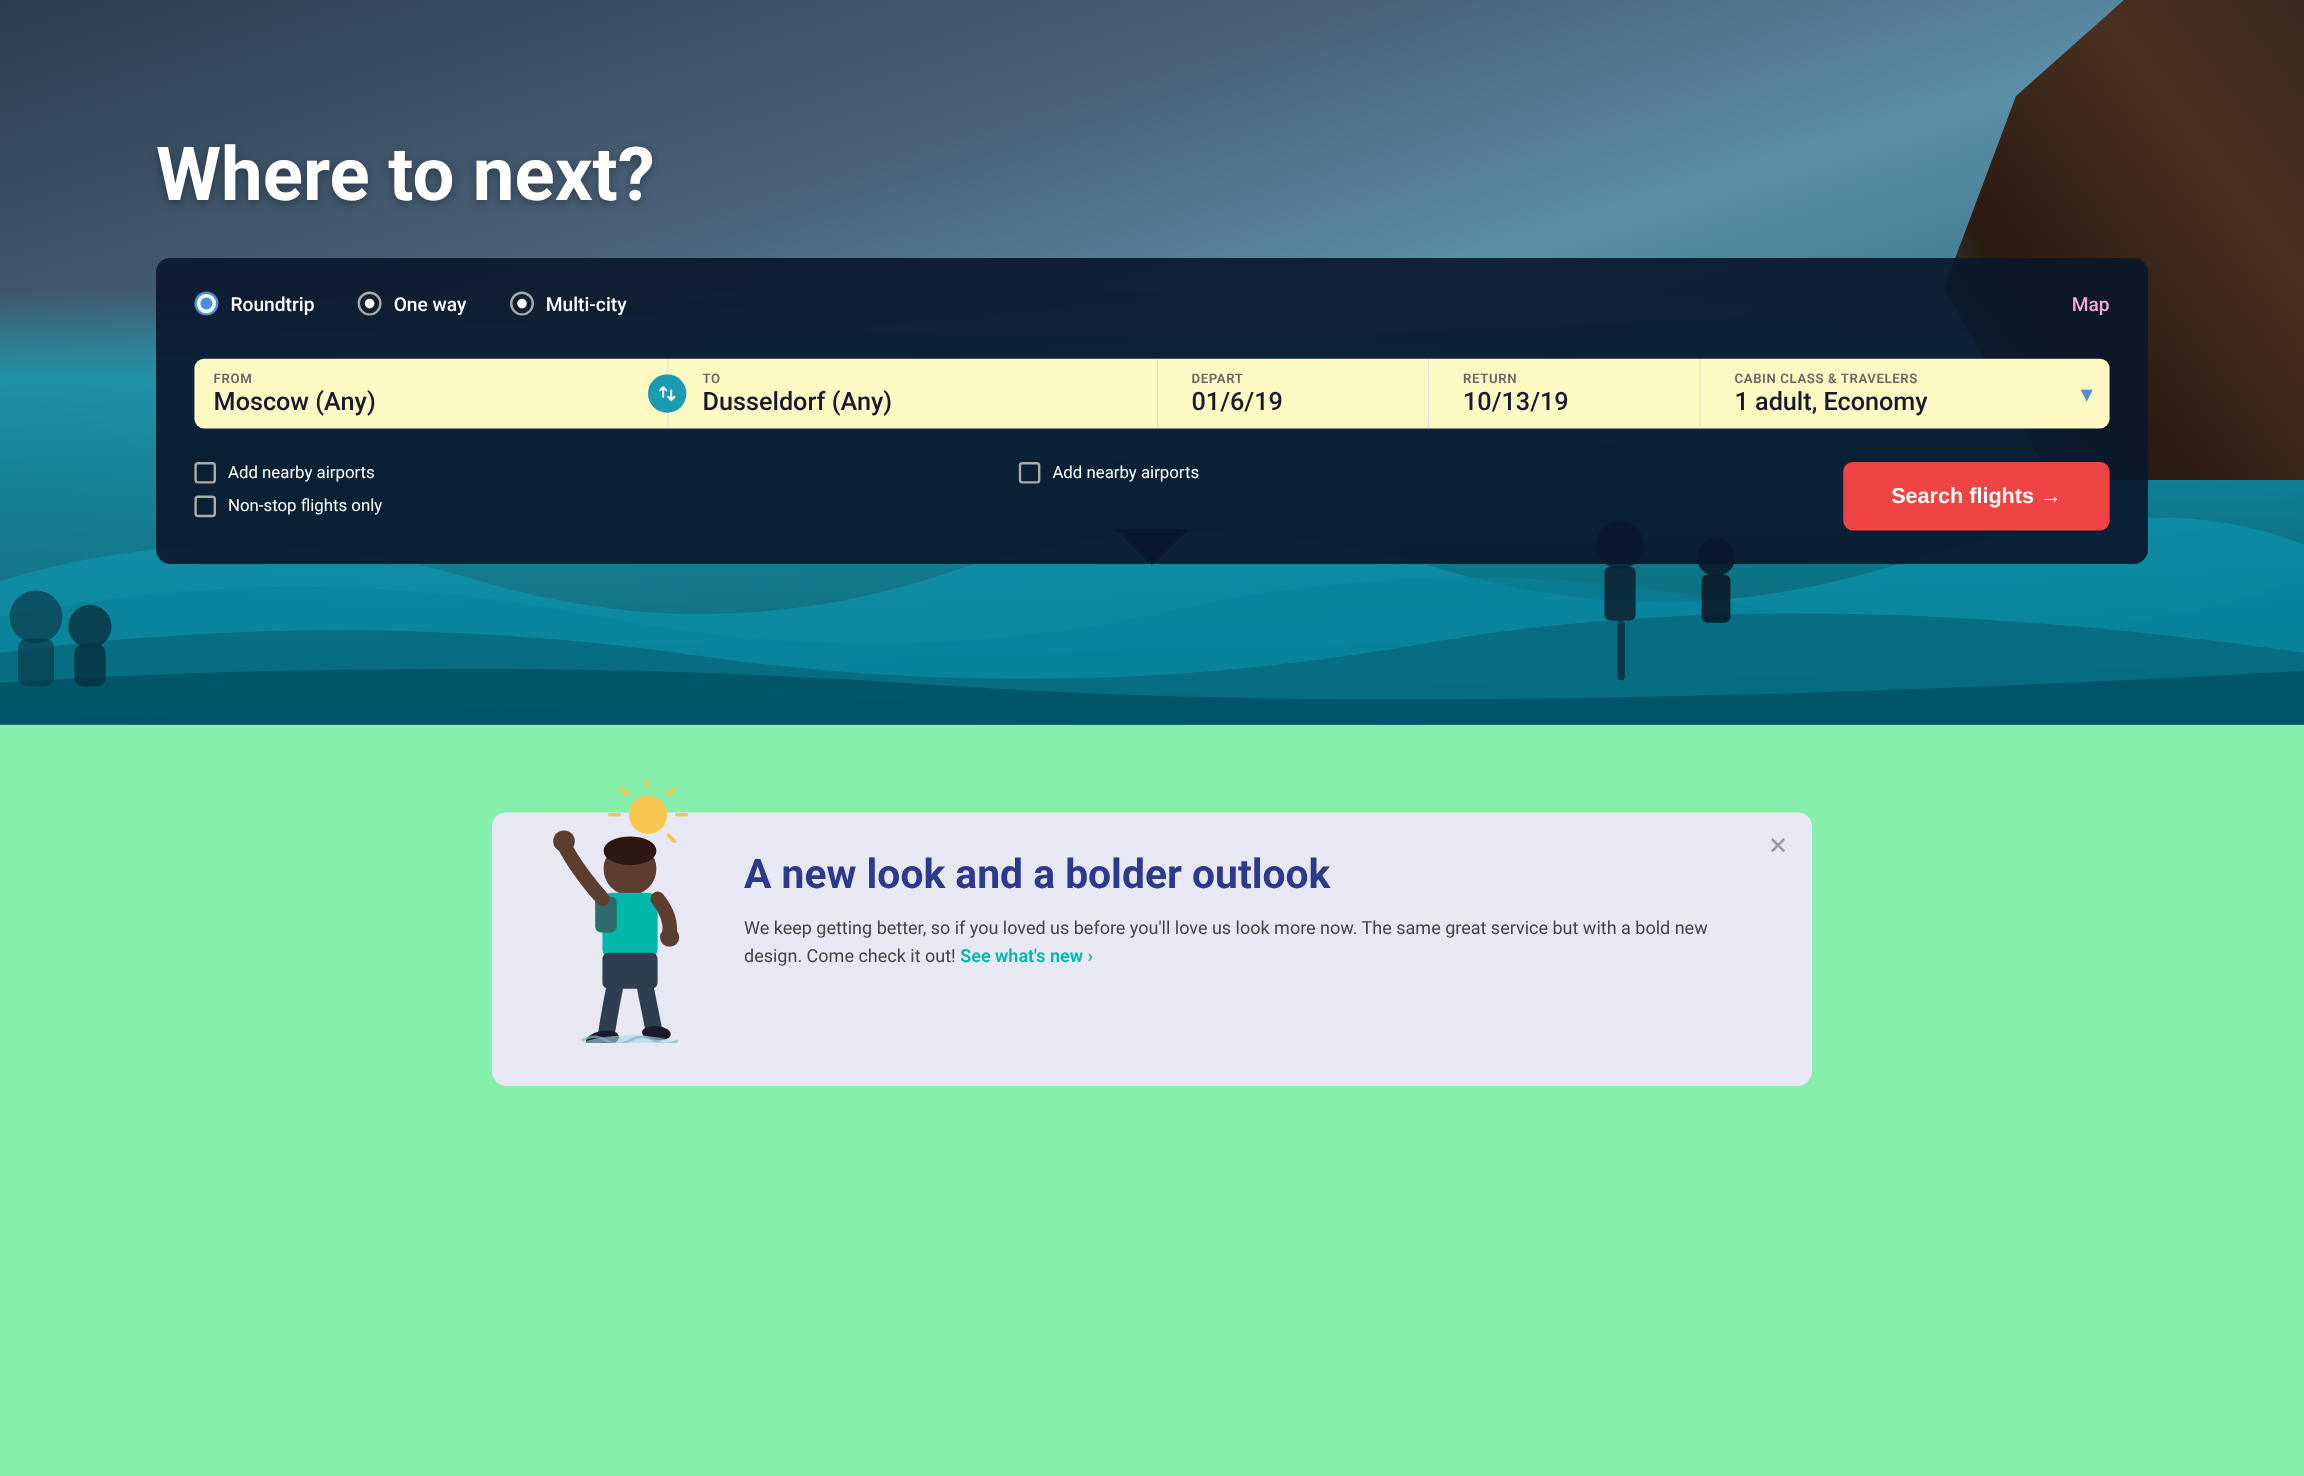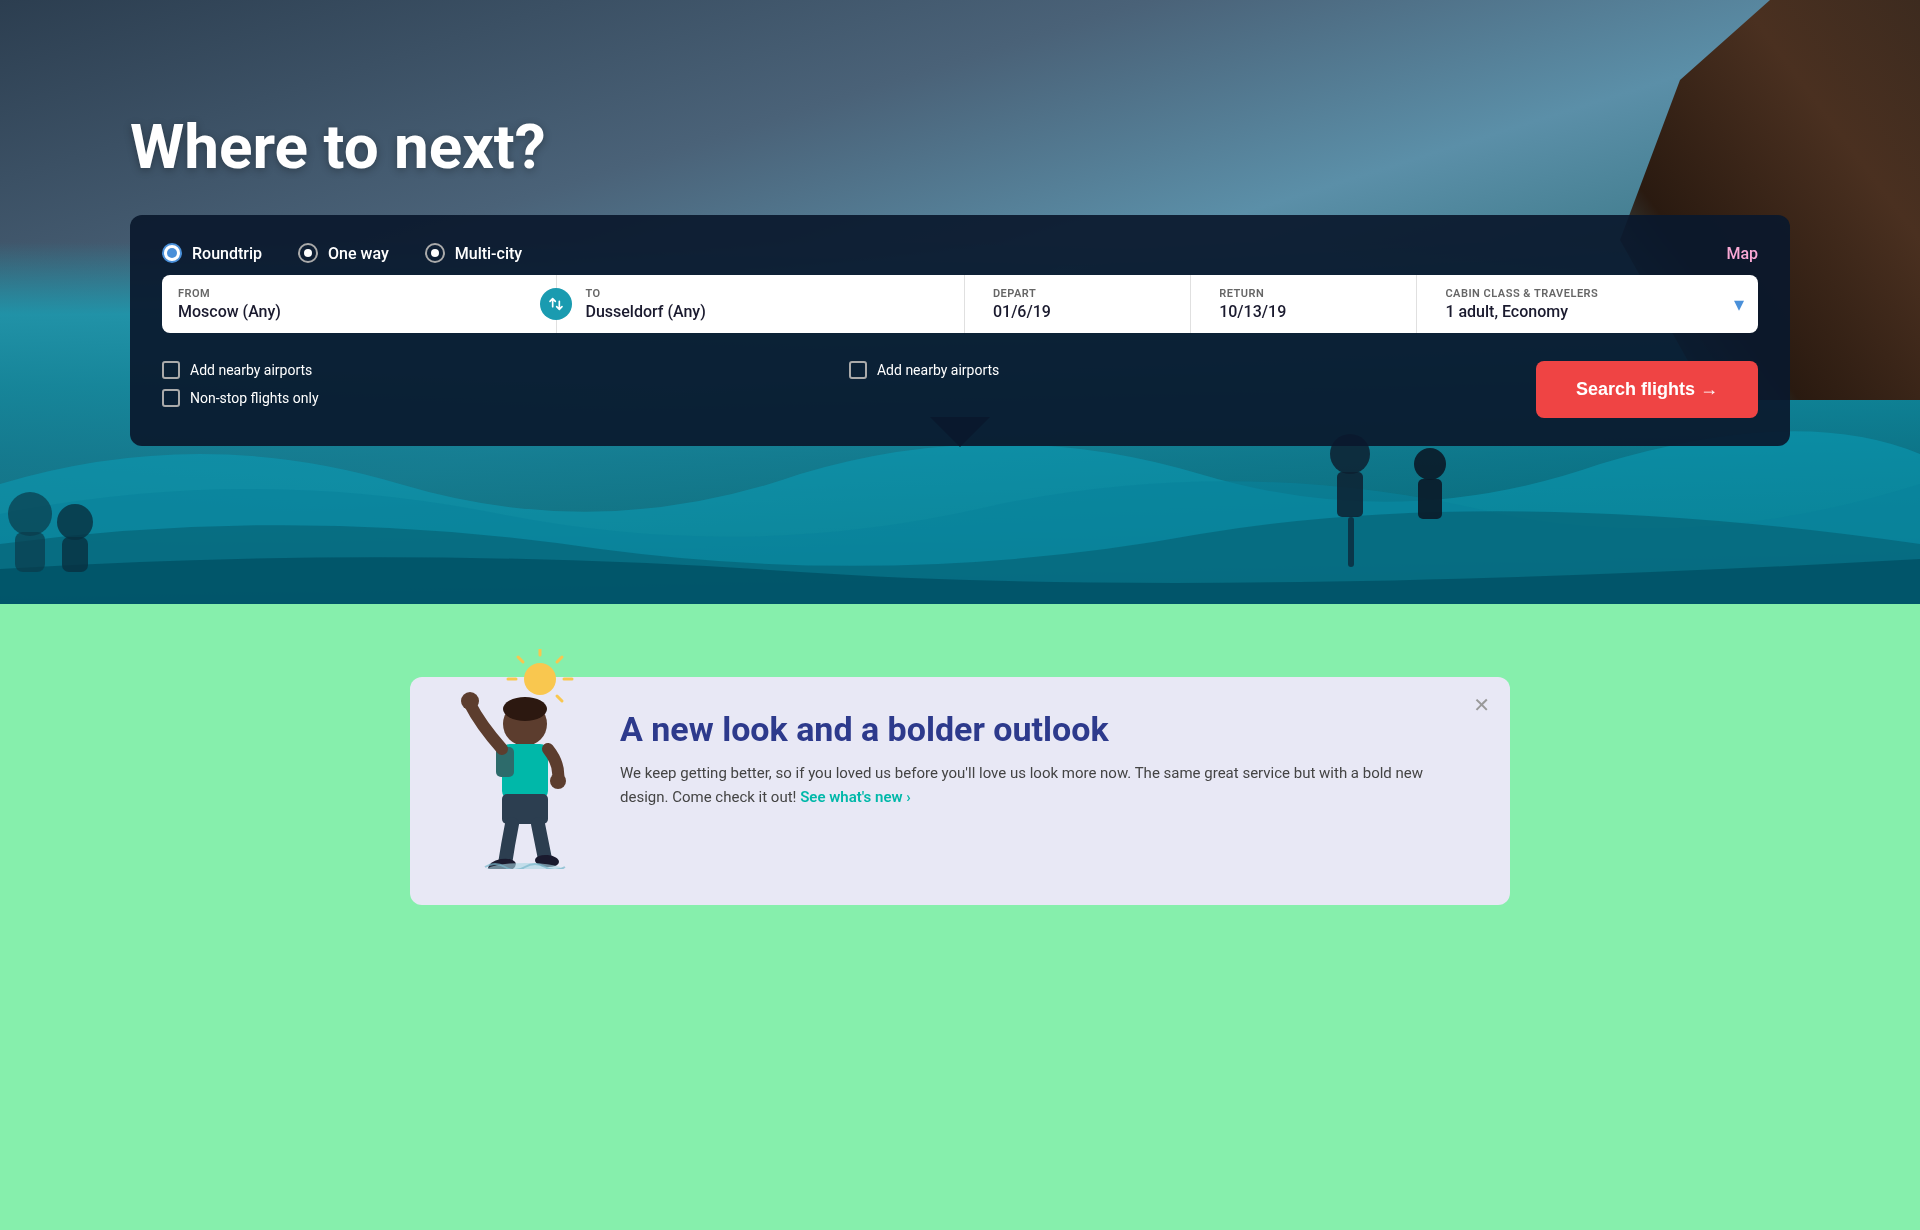--- a/index.html
+++ b/index.html
@@ -55,21 +55,21 @@
       border-radius: 12px;
       padding: 28px 32px 28px;
       z-index: 10;
     }
 
     
     .trip-type-row {
       display: flex;
       align-items: center;
       gap: 36px;
-      margin-bottom: 12px;
+      margin-bottom: 36px;
     }
 
     .trip-type-option {
       display: flex;
       align-items: center;
       gap: 10px;
       cursor: pointer;
       color: white;
       font-size: 16px;
       font-weight: 500;
@@ -119,21 +119,21 @@
       font-size: 16px;
       cursor: pointer;
       font-weight: 500;
     }
 
     
     .fields-row {
       display: flex;
       gap: 12px;
       align-items: stretch;
-      background: #ffffff;
+      background: #fef9c3;
       border-radius: 8px;
       overflow: hidden;
       height: 58px;
     }
 
     .field-group {
       display: flex;
       flex-direction: column;
       justify-content: center;
       padding: 6px 16px;
@@ -149,21 +149,21 @@
 
     .field-label {
       font-size: 11px;
       color: #666;
       font-weight: 600;
       text-transform: uppercase;
       letter-spacing: 0.5px;
     }
 
     .field-value {
-      font-size: 16px;
+      font-size: 21px;
       color: #1a1a2e;
       font-weight: 500;
       margin-top: 2px;
     }
 
     .swap-btn {
       position: absolute;
       right: -16px;
       top: 50%;
       transform: translateY(-50%);

